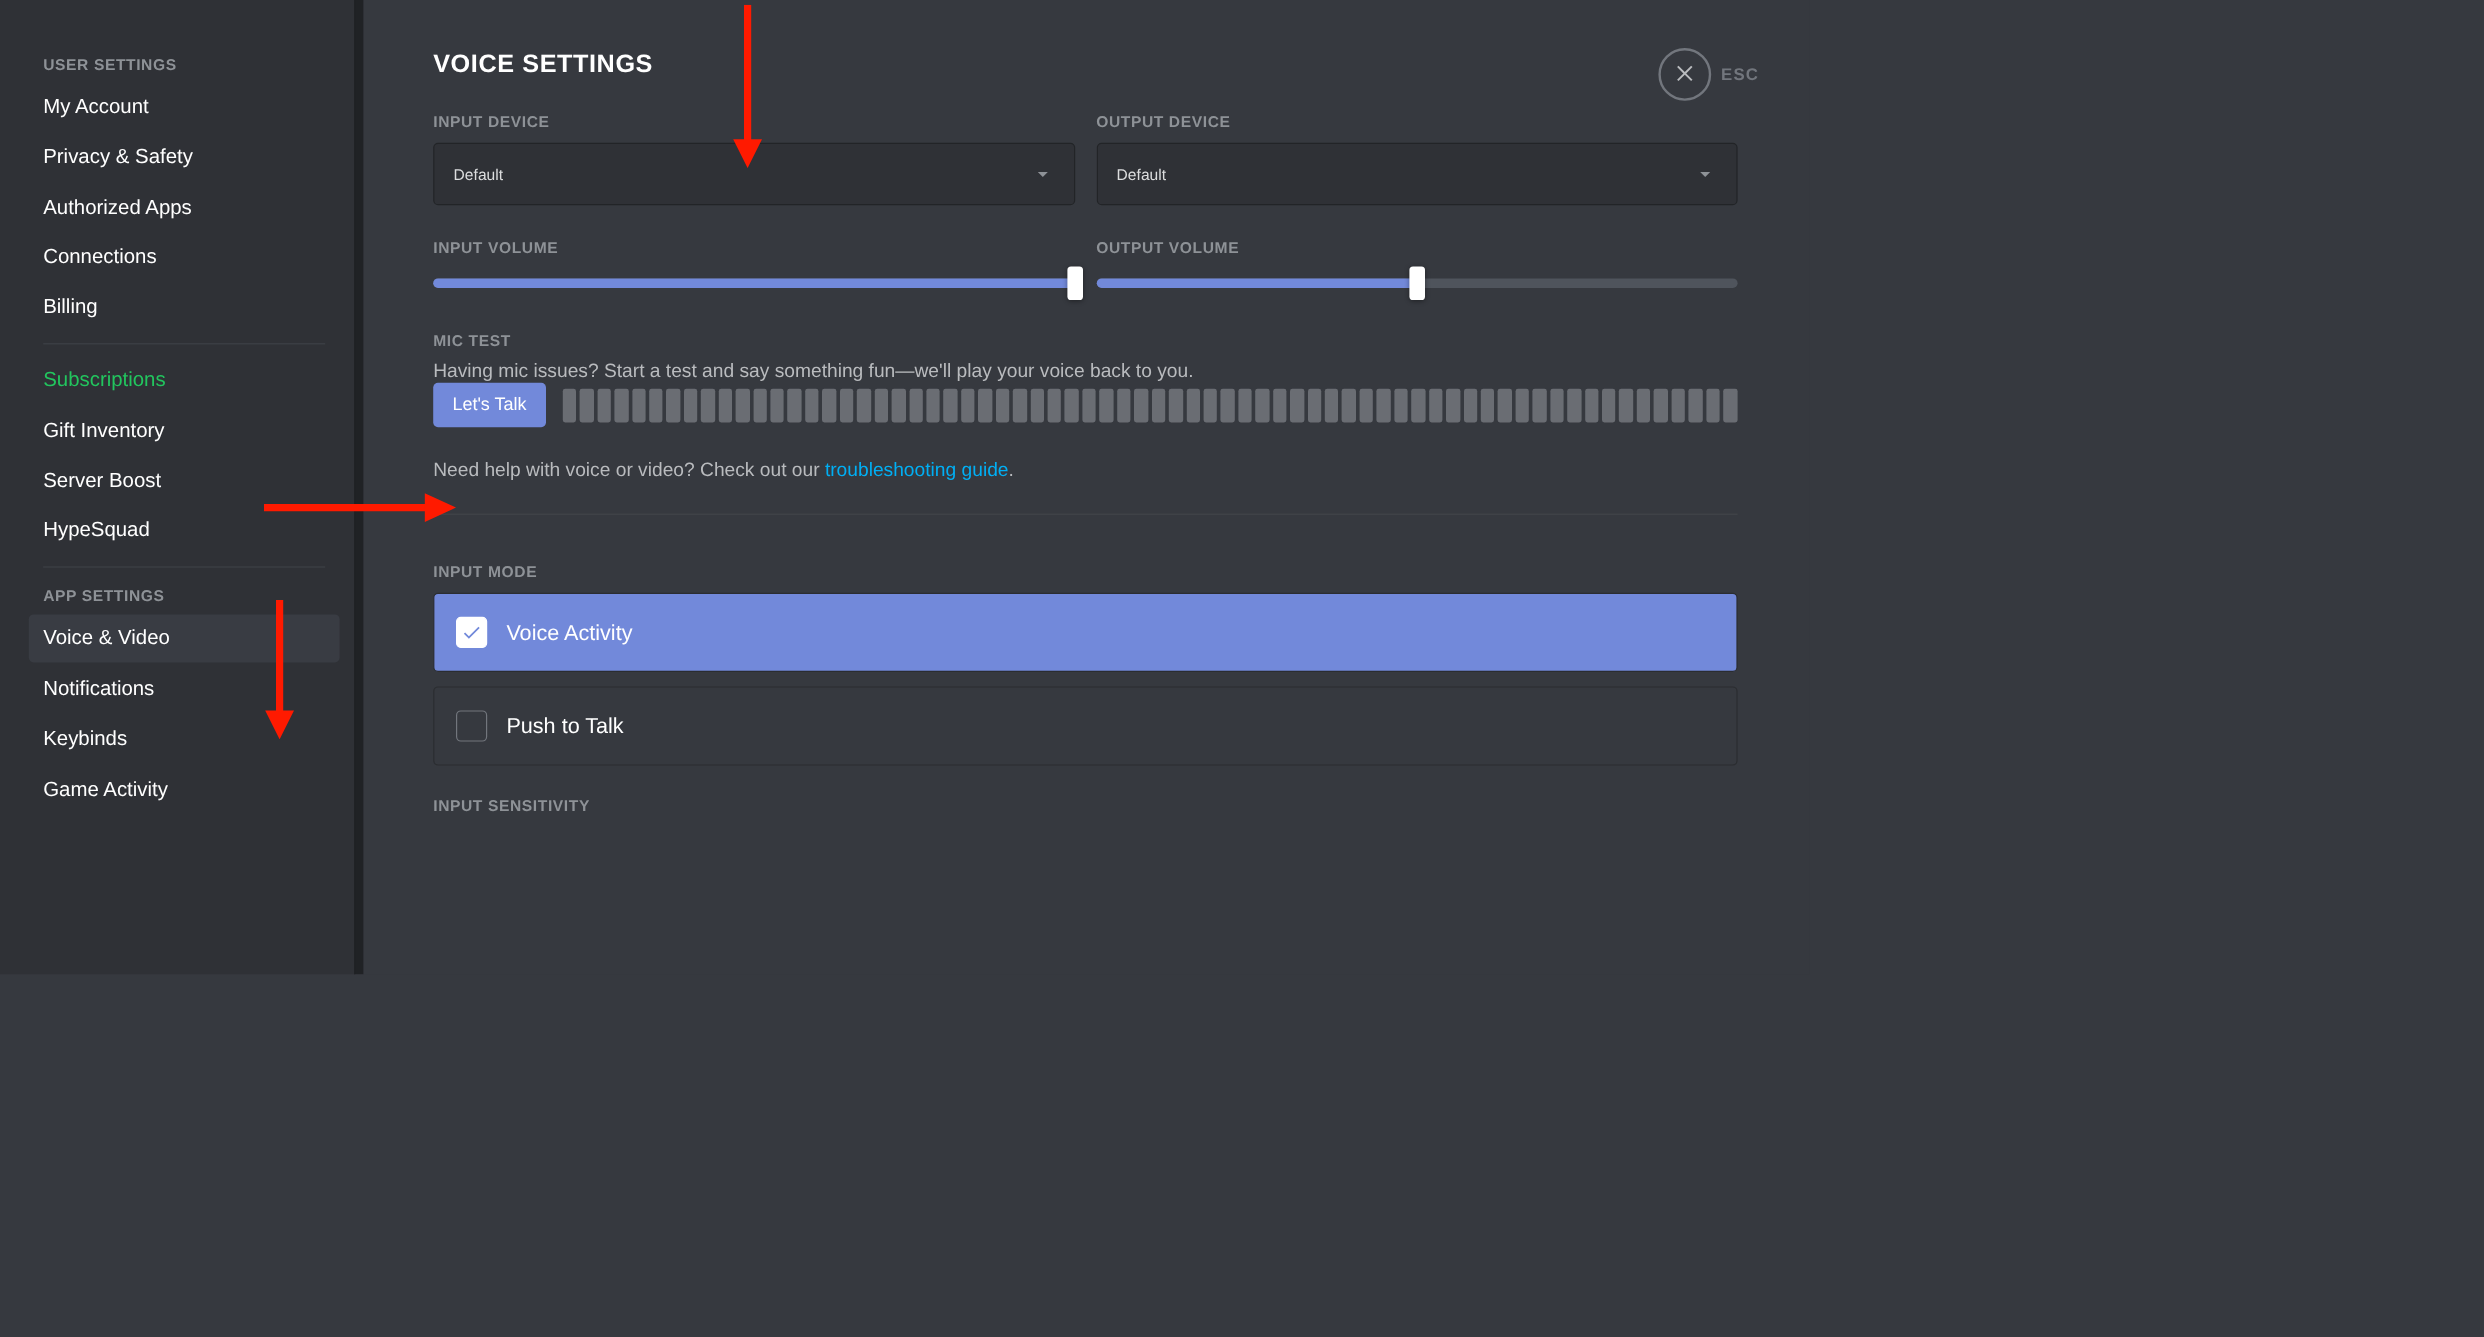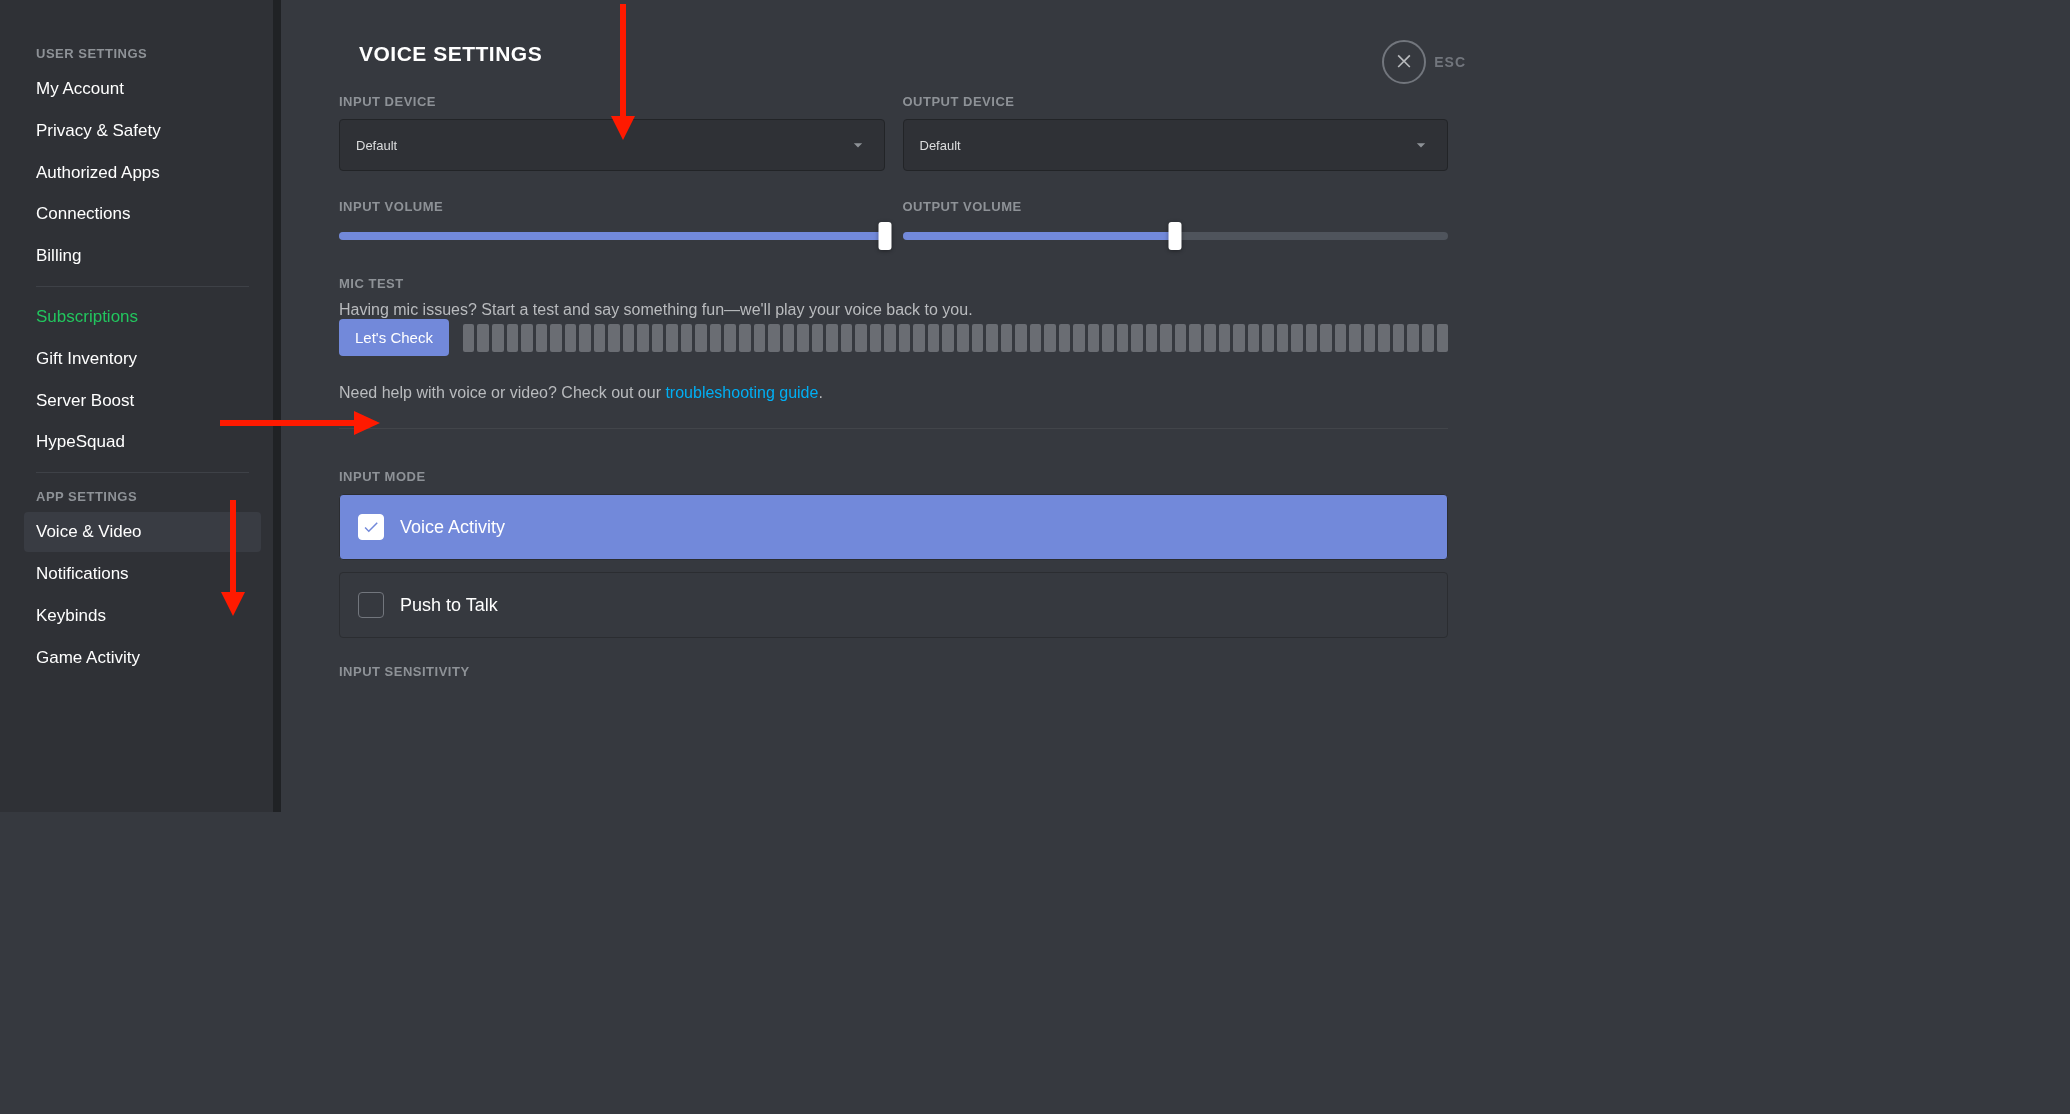--- a/index.html
+++ b/index.html
@@ -10,21 +10,21 @@
     width: 1508px;
     height: 812px;
     overflow: hidden;
     position: relative;
   }
   .layout {
     display: flex;
     height: 100%;
   }
   .sidebar {
-    width: 273px;
+    width: 295px;
     background: #2f3136;
     padding: 40px 12px 0 24px;
     overflow-y: auto;
   }
   .sidebar-header {
     font-size: 13px;
     font-weight: 700;
     color: #8e9297;
     letter-spacing: 0.5px;
     text-transform: uppercase;
@@ -59,21 +59,20 @@
     position: relative;
     overflow-y: auto;
   }
   .page-title {
     font-size: 21px;
     font-weight: 700;
     color: #ffffff;
     letter-spacing: 0.5px;
     margin-bottom: 28px;
     text-transform: uppercase;
-    margin-left: 20px;
   }
   .field-label {
     font-size: 13px;
     font-weight: 700;
     color: #8e9297;
     letter-spacing: 0.5px;
     text-transform: uppercase;
     margin-bottom: 10px;
   }
   .two-col {
@@ -294,21 +293,21 @@
           <div class="slider-track"></div>
           <div class="slider-fill" id="out-fill" style="width: 50%;"></div>
           <div class="slider-thumb" id="out-thumb" style="left: 50%;"></div>
         </div>
       </div>
     </div>
 
     <div class="field-label">MIC TEST</div>
     <div class="mic-desc">Having mic issues? Start a test and say something fun—we'll play your voice back to you.</div>
     <div class="mic-row">
-      <button class="btn-primary">Let's Check</button>
+      <button class="btn-primary">Let's Talk</button>
       <div class="vu-meter" id="vu">
           <div class="vu-bar"></div>
           <div class="vu-bar"></div>
           <div class="vu-bar"></div>
           <div class="vu-bar"></div>
           <div class="vu-bar"></div>
           <div class="vu-bar"></div>
           <div class="vu-bar"></div>
           <div class="vu-bar"></div>
           <div class="vu-bar"></div>

